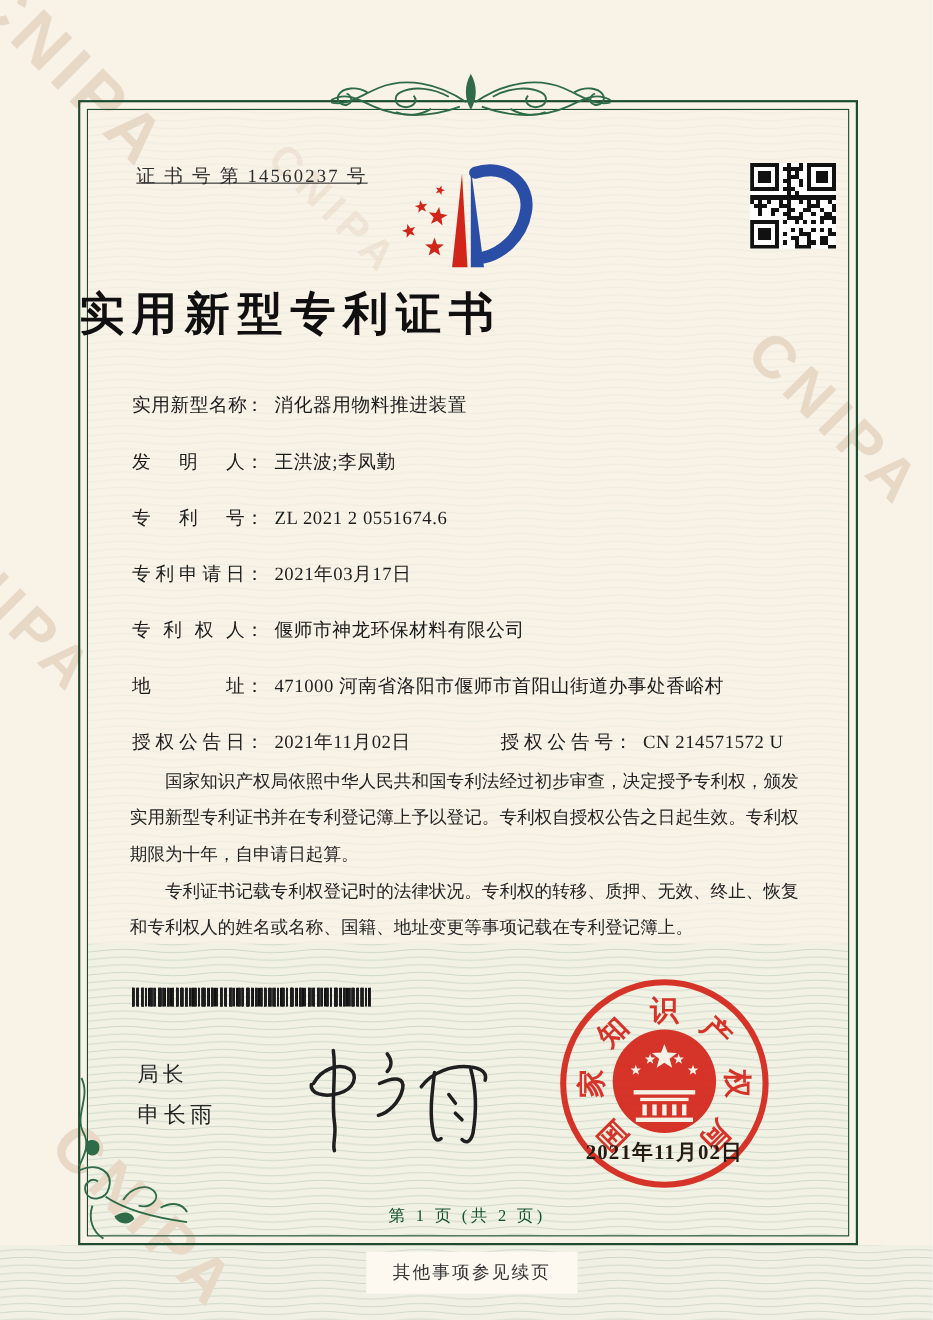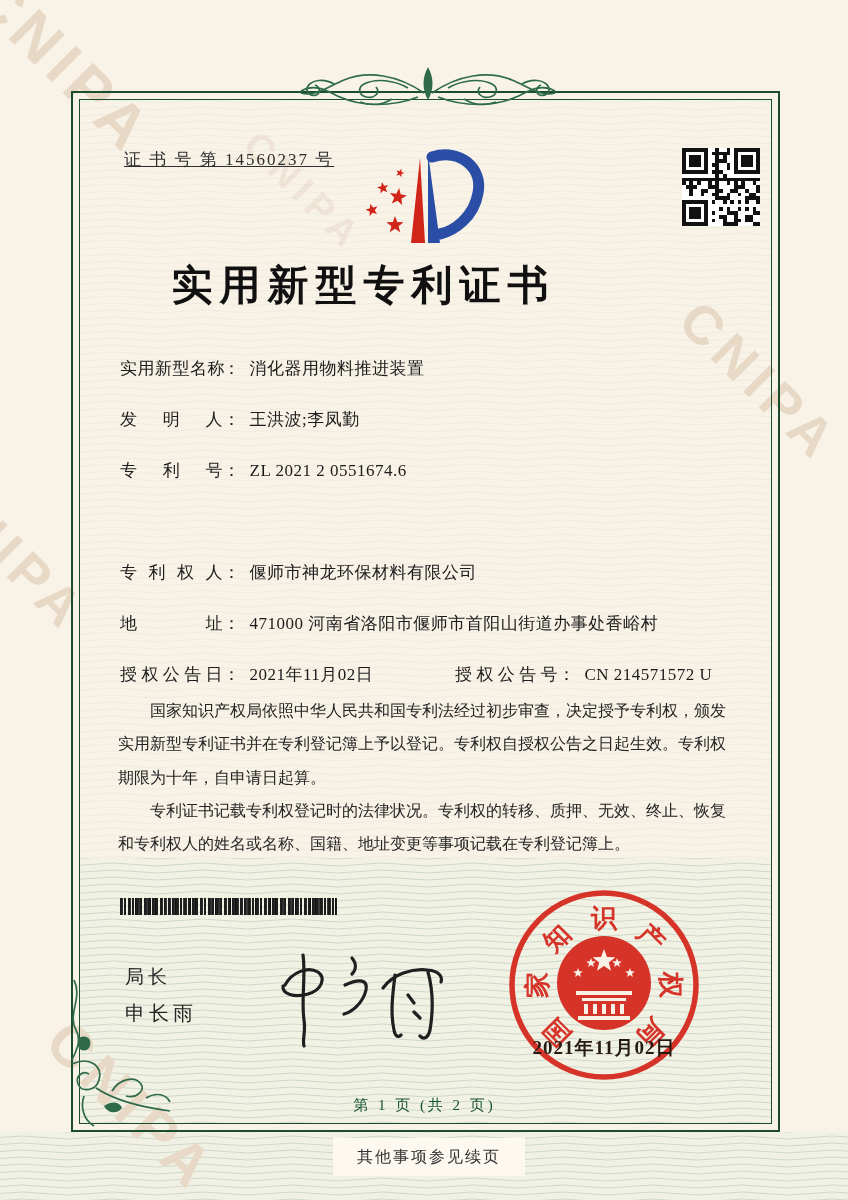--- a/index.html
+++ b/index.html
@@ -10,21 +10,21 @@
   
   .wm{position:absolute;font-family:"Liberation Sans","DejaVu Sans",sans-serif;font-weight:bold;
       color:#e8d9c7;letter-spacing:7px;transform:rotate(45deg);transform-origin:center;
       white-space:nowrap;z-index:1;user-select:none;}
   
   .frame-outer{position:absolute;left:71px;top:91px;width:705px;height:1037px;
       border:2.6px solid #1c4c30;z-index:2;}
   .frame-inner{position:absolute;left:79px;top:99px;width:691px;height:1023px;
       border:1.3px solid #1c4c30;z-index:2;}
   .cert-no{position:absolute;left:124px;top:148px;font-size:17px;letter-spacing:2px;color:#2e2e2e;z-index:4;text-decoration:underline;}
-  .title{position:absolute;left:72px;top:258px;width:583px;text-align:center;
+  .title{position:absolute;left:72px;top:258px;width:583px;
          font-size:41px;font-weight:bold;letter-spacing:7px;color:#101010;z-index:4;}
   
   .row{position:absolute;left:120px;font-size:17px;color:#1c1c1c;letter-spacing:0.5px;z-index:4;white-space:nowrap;}
   .row .lbl{display:inline-block;width:103px;text-align:justify;text-align-last:justify;}
   .row .val{margin-left:9px;}
   .paras{position:absolute;left:118px;top:694px;width:618px;z-index:4;}
   .paras p{margin:0;text-indent:2em;font-size:16px;line-height:2.08;color:#242424;}
   .barcode{position:absolute;left:120px;top:898px;width:217px;height:17px;z-index:4;
     background:
       repeating-linear-gradient(90deg,#1d1d1d 0 2px,transparent 2px 4px),
@@ -345,20 +345,23 @@
 
   <div class="row" style="top:357px;">
     <span class="lbl">实用新型名称</span><span>：</span><span class="val">消化器用物料推进装置</span>
   </div>
   <div class="row" style="top:408px;">
     <span class="lbl">发明人</span><span>：</span><span class="val">王洪波;李凤勤</span>
   </div>
   <div class="row" style="top:459px;">
     <span class="lbl">专利号</span><span>：</span><span class="val">ZL 2021 2 0551674.6</span>
   </div>
+  <div class="row" style="top:510px;">
+    <span class="lbl">专利申请日</span><span>：</span><span class="val">2021年03月17日</span>
+  </div>
   <div class="row" style="top:561px;">
     <span class="lbl">专利权人</span><span>：</span><span class="val">偃师市神龙环保材料有限公司</span>
   </div>
   <div class="row" style="top:612px;">
     <span class="lbl">地址</span><span>：</span><span class="val">471000 河南省洛阳市偃师市首阳山街道办事处香峪村</span>
   </div>
   <div class="row" style="top:663px;">
     <span class="lbl">授权公告日</span><span>：</span><span class="val">2021年11月02日</span>
   </div>
   <div class="row" style="left:455px;top:663px;">

